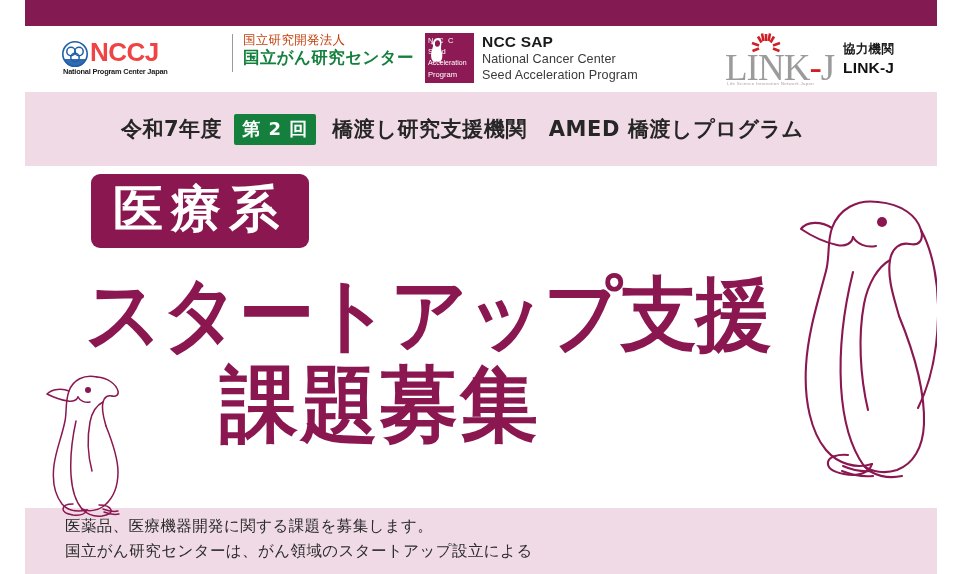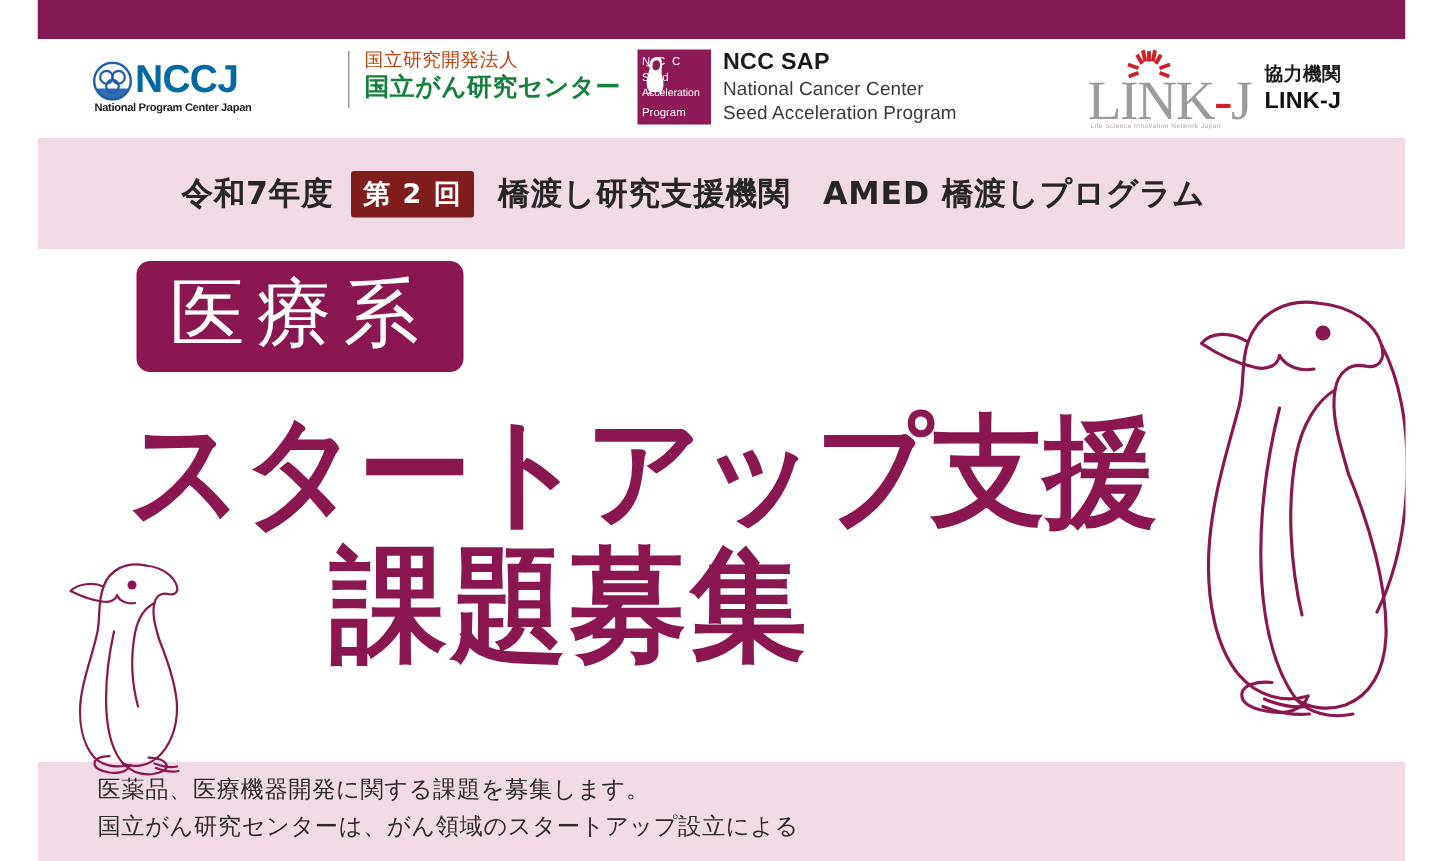--- a/index.html
+++ b/index.html
@@ -30,21 +30,21 @@
     position:absolute;left:0;top:26px;width:912px;height:66px;
     background:#ffffff;
   }
   
   .nccj{position:absolute;left:37px;top:12px;width:165px;height:44px;}
   .nccj-mark{position:absolute;left:0;top:3px;width:26px;height:26px;}
   .nccj-word{
     position:absolute;left:28px;top:0px;
     font-family:"Liberation Sans",sans-serif;
     font-weight:bold;font-size:26px;letter-spacing:-0.5px;
-    color:#0369a1;line-height:28px;
+    color:#ef4444;line-height:28px;
   }
   .nccj-sub{
     position:absolute;left:1px;top:29px;
     font-family:"Liberation Sans",sans-serif;
     font-weight:bold;font-size:7.4px;letter-spacing:-0.2px;
     color:#1a1a1a;white-space:nowrap;
   }
   .vrule{
     position:absolute;left:207px;top:8px;width:1px;height:38px;
     background:#9a9a9a;
@@ -124,21 +124,21 @@
     position:absolute;left:96px;top:0;height:74px;
     display:flex;align-items:center;
   }
   .band-nendo{
     font-family:"DejaVu Sans",sans-serif;
     font-weight:bold;font-size:21px;color:#262626;
     letter-spacing:0.5px;white-space:nowrap;
   }
   .band-kai{
     margin-left:12px;
-    background:#7f1d1d;color:#ffffff;
+    background:#15803d;color:#ffffff;
     font-family:"DejaVu Sans",sans-serif;
     font-weight:bold;font-size:18px;
     padding:3px 8px 4px 8px;border-radius:2px;
     letter-spacing:1px;white-space:nowrap;
   }
   .band-main{
     margin-left:16px;
     font-family:"DejaVu Sans",sans-serif;
     font-weight:bold;font-size:21px;color:#262626;
     letter-spacing:0.6px;white-space:nowrap;
@@ -154,21 +154,21 @@
     background:#f0dae6;
   }
   
   .iryokei{
     position:absolute;left:66px;top:8px;
     background:#8a1750;border-radius:9px;
     padding:6px 22px 10px 22px;
   }
   .iryokei span{
     font-family:"DejaVu Sans",sans-serif;
-    font-weight:normal;font-size:50px;color:#ffffff;
+    font-weight:bold;font-size:50px;color:#ffffff;
     letter-spacing:8px;line-height:58px;white-space:nowrap;
     display:block;
   }
   
   .bigline{
     position:absolute;
     font-family:"DejaVu Sans",sans-serif;
     font-weight:bold;color:#8a1750;
     white-space:nowrap;line-height:1;
   }

